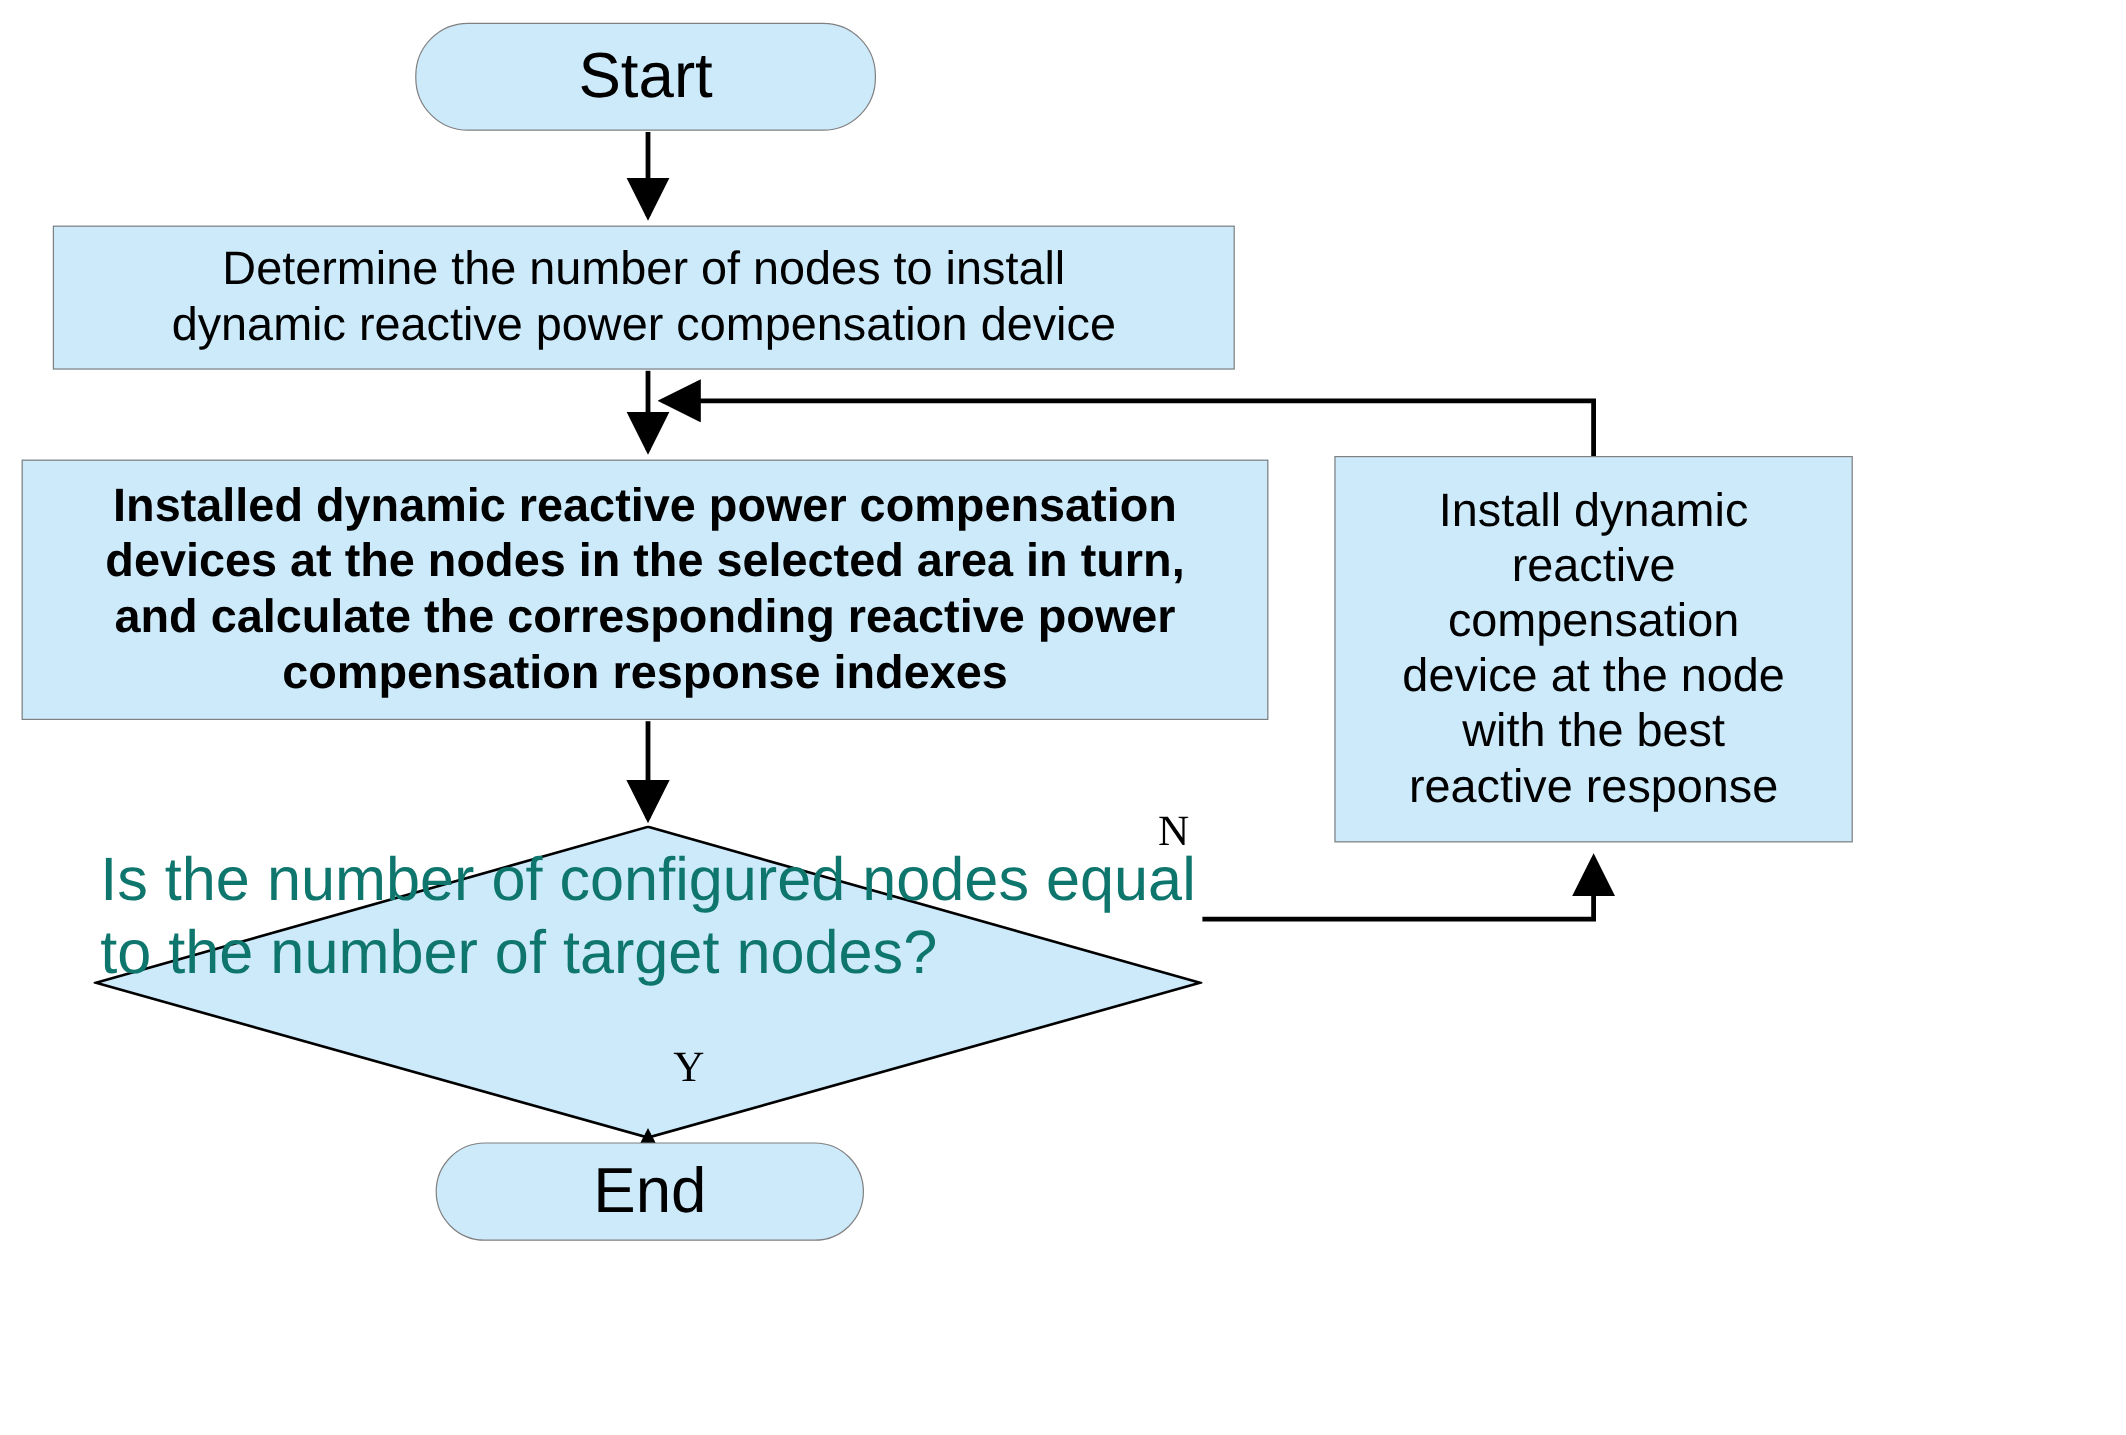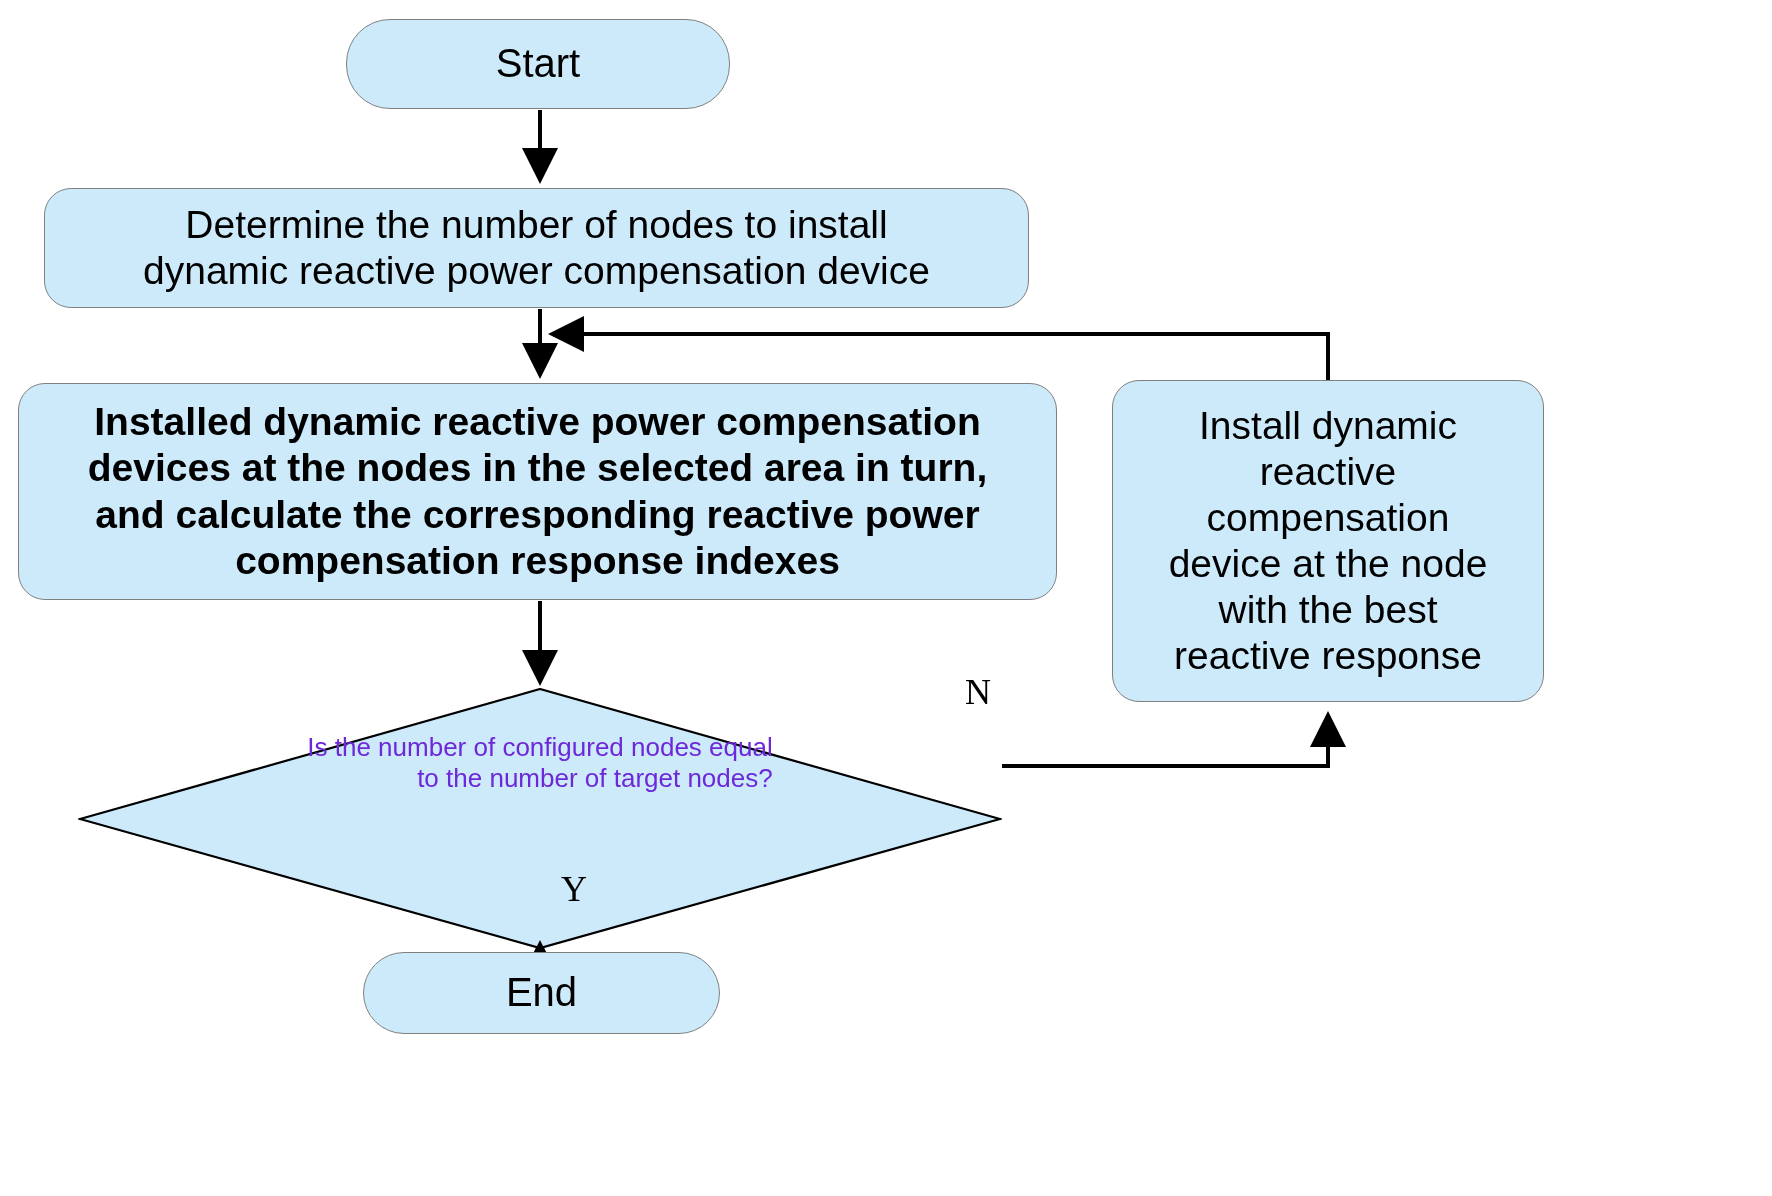--- a/index.html
+++ b/index.html
@@ -32,26 +32,25 @@
     justify-content: center;
     text-align: center;
     color: #000000;
     font-family: "Liberation Sans", sans-serif;
     line-height: 1.18;
     white-space: pre-line;
     z-index: 3;
   }
   .terminator {
     border-radius: 44px;
-    font-size: 40px;
+    font-size: 53px;
   }
   .process {
     font-size: 40px;
     padding: 14px 8px;
-    border-radius: 27px;
   }
   
   #node-start {
     left: 346px;
     top: 19px;
     width: 384px;
     height: 90px;
   }
   
   #node-end {
@@ -96,24 +95,24 @@
   }
   #node-decision-label {
     position: absolute;
     left: 78px;
     top: 708px;
     width: 924px;
     height: 110px;
     display: flex;
     align-items: center;
     justify-content: center;
-    text-align: right;
-    font-size: 26px;
+    text-align: left;
+    font-size: 51px;
     line-height: 1.2;
-    color: #6d28d9;
+    color: #0f766e;
     white-space: pre-line;
     font-family: "Liberation Sans", sans-serif;
     z-index: 4;
     pointer-events: none;
   }
   .branch-label {
     position: absolute;
     font-family: "Liberation Serif", serif;
     font-size: 36px;
     color: #000000;

